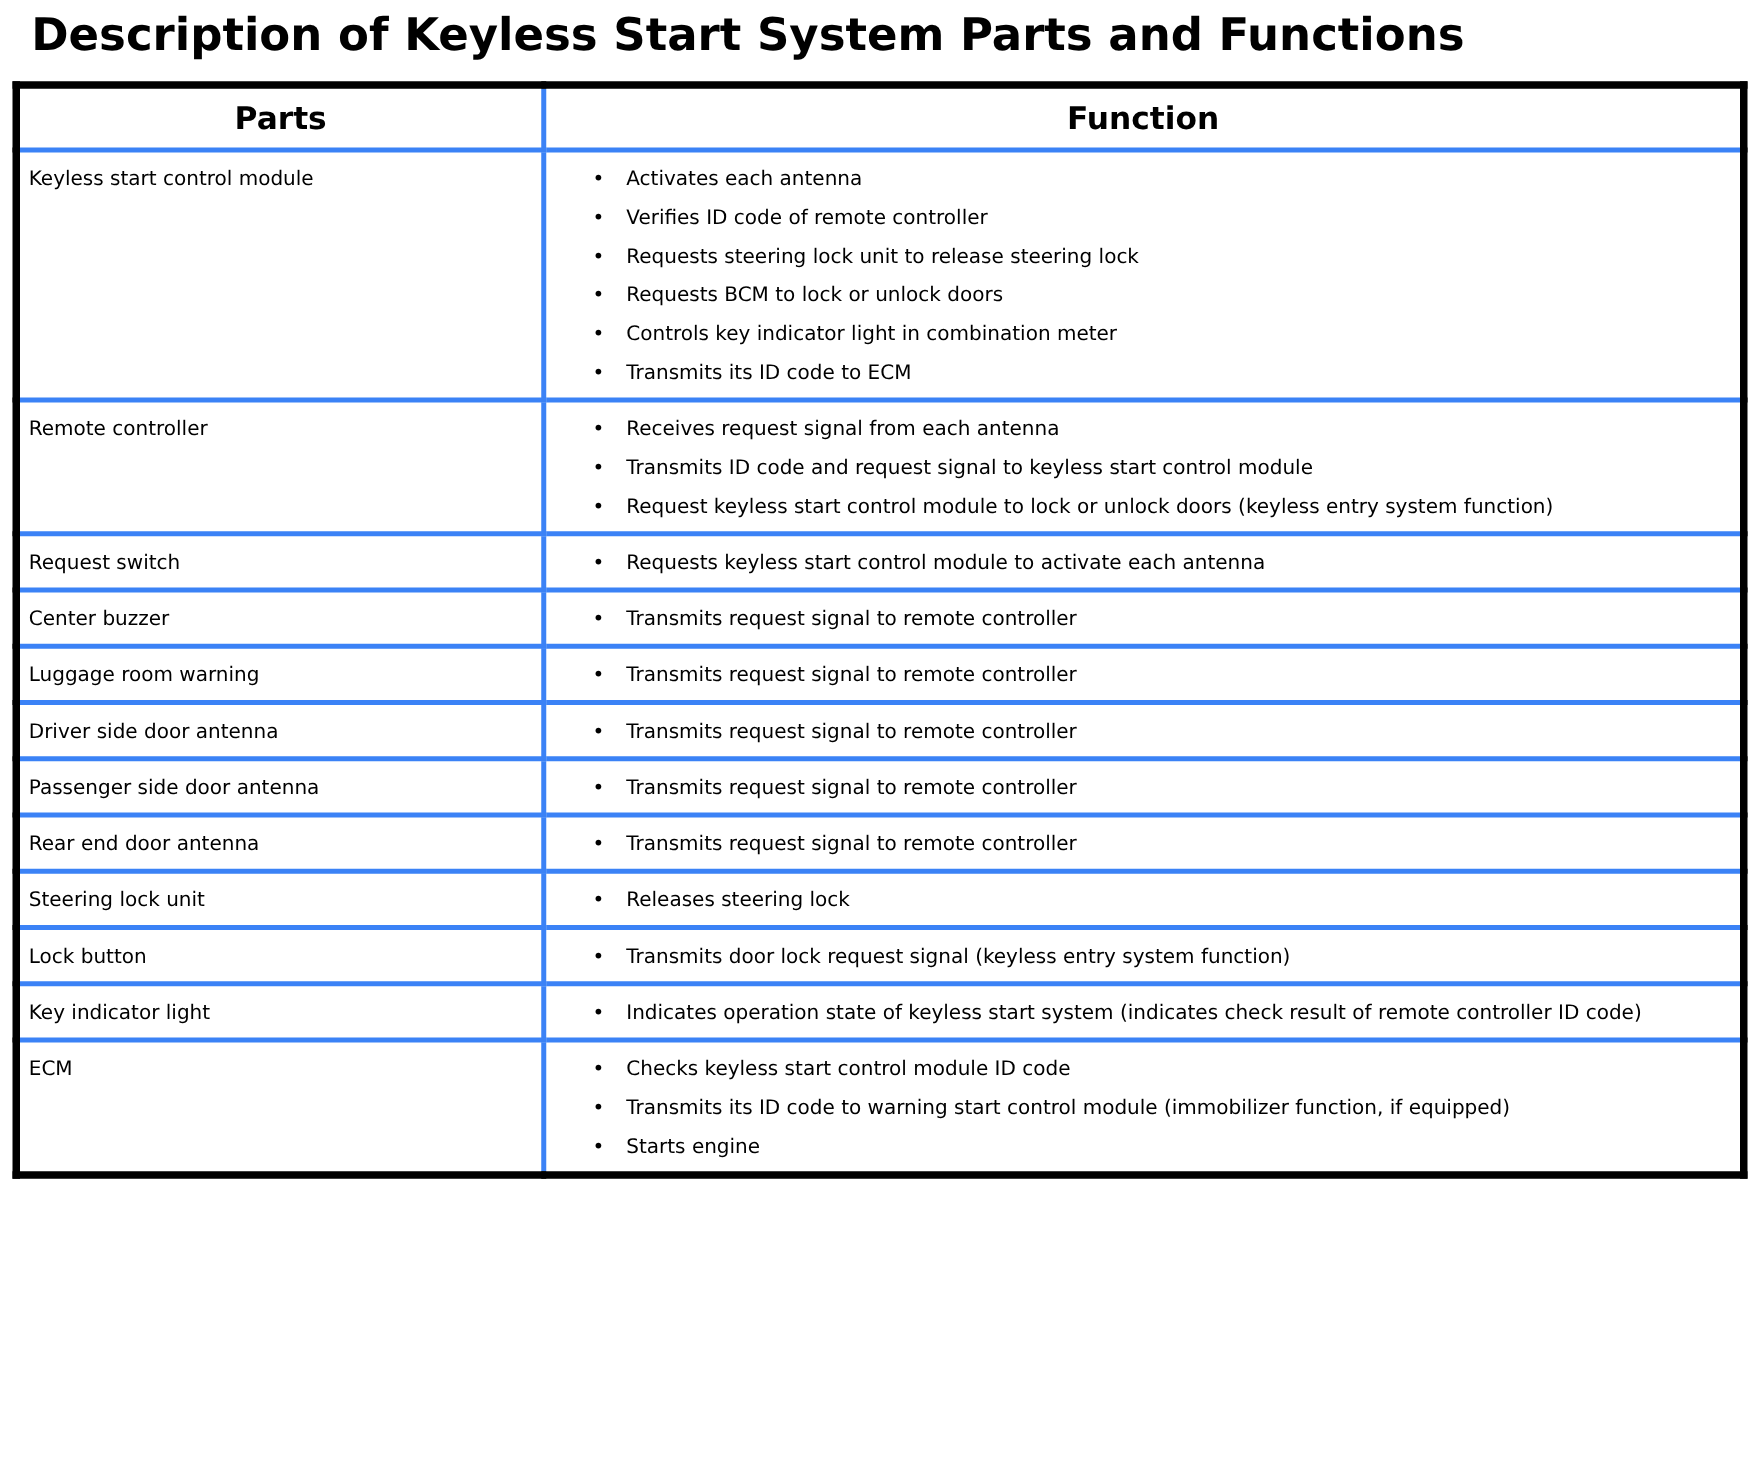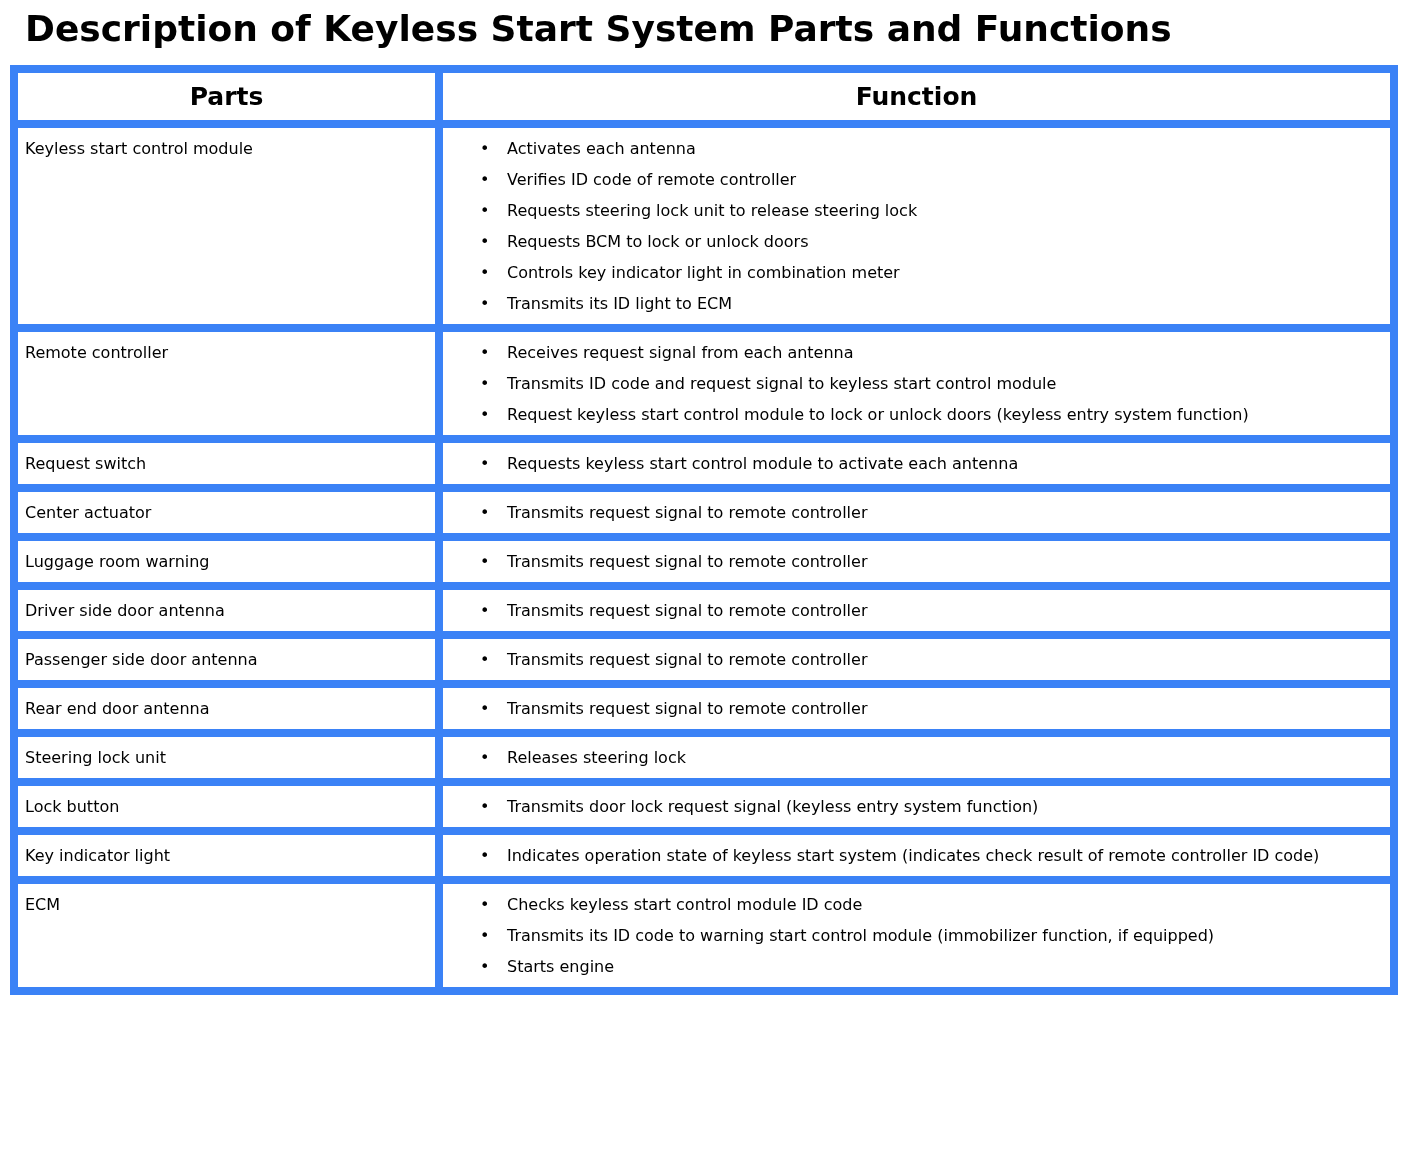--- a/index.html
+++ b/index.html
@@ -27,21 +27,21 @@
     color: #000000;
   }
   table.parts-table {
     border-collapse: collapse;
     width: 1388px;
     table-layout: fixed;
     border: 6px solid #000000;
   }
   table.parts-table th,
   table.parts-table td {
-    border: 8px solid #3b82f6;
+    border: 4px solid #3b82f6;
   }
   th.parts-col { width: 409px; }
   th {
     font-size: 25px;
     font-weight: bold;
     text-align: center;
     padding: 9px 4px;
     color: #000000;
   }
   td {
@@ -87,21 +87,21 @@
     <tbody>
         <tr>
           <td class="part-cell">Keyless start control module</td>
           <td class="func-cell">
             <ul class="func-list">
               <li>Activates each antenna</li>
               <li>Verifies ID code of remote controller</li>
               <li>Requests steering lock unit to release steering lock</li>
               <li>Requests BCM to lock or unlock doors</li>
               <li>Controls key indicator light in combination meter</li>
-              <li>Transmits its ID light to ECM</li>
+              <li>Transmits its ID code to ECM</li>
             </ul>
           </td>
         </tr>
         <tr>
           <td class="part-cell">Remote controller</td>
           <td class="func-cell">
             <ul class="func-list">
               <li>Receives request signal from each antenna</li>
               <li>Transmits ID code and request signal to keyless start control module</li>
               <li>Request keyless start control module to lock or unlock doors (keyless entry system function)</li>
@@ -110,21 +110,21 @@
         </tr>
         <tr>
           <td class="part-cell">Request switch</td>
           <td class="func-cell">
             <ul class="func-list">
               <li>Requests keyless start control module to activate each antenna</li>
             </ul>
           </td>
         </tr>
         <tr>
-          <td class="part-cell">Center actuator</td>
+          <td class="part-cell">Center buzzer</td>
           <td class="func-cell">
             <ul class="func-list">
               <li>Transmits request signal to remote controller</li>
             </ul>
           </td>
         </tr>
         <tr>
           <td class="part-cell">Luggage room warning</td>
           <td class="func-cell">
             <ul class="func-list">

